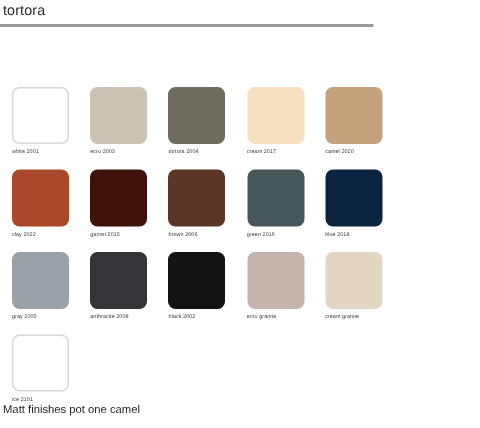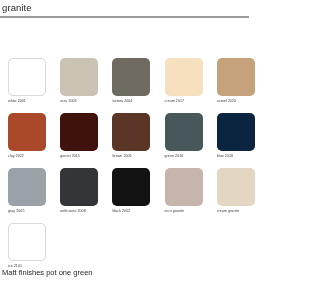--- a/index.html
+++ b/index.html
@@ -90,21 +90,21 @@
     color: #1f1f1f;
     white-space: nowrap;
   }
 </style>
 </head>
 <body>
 
 <div class="page">
 
   <div class="header">
-    <div class="header-title">granite</div>
+    <div class="header-title">tortora</div>
     <div class="header-rule"></div>
   </div>
 
   <div class="grid">
       <div class="cell">
         <div class="swatch outlined" style="background: rgb(255, 255, 255);"></div>
         <div class="swatch-label">white 2001</div>
       </div>
       <div class="cell">
         <div class="swatch" style="background: rgb(202, 195, 180);"></div>
@@ -162,16 +162,16 @@
         <div class="swatch" style="background: rgb(227, 214, 194);"></div>
         <div class="swatch-label">cream granite</div>
       </div>
       <div class="cell">
         <div class="swatch outlined" style="background: rgb(255, 255, 255);"></div>
         <div class="swatch-label">ice 2101</div>
       </div>
     </div>
 
   <div class="footer">
-    <div class="footer-caption">Matt finishes pot one green</div>
+    <div class="footer-caption">Matt finishes pot one camel</div>
   </div>
 
 </div>
 
 </body></html>

